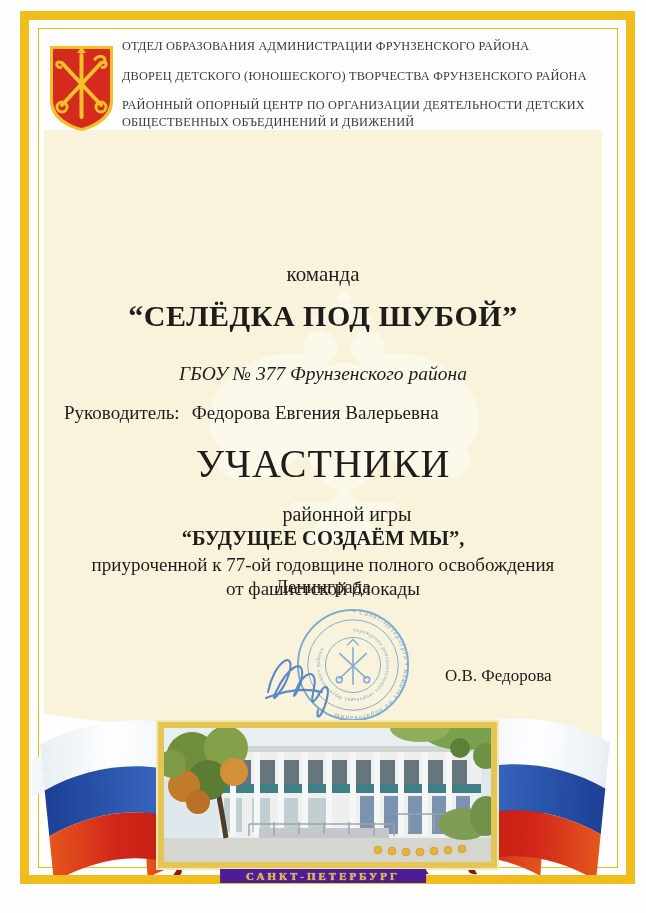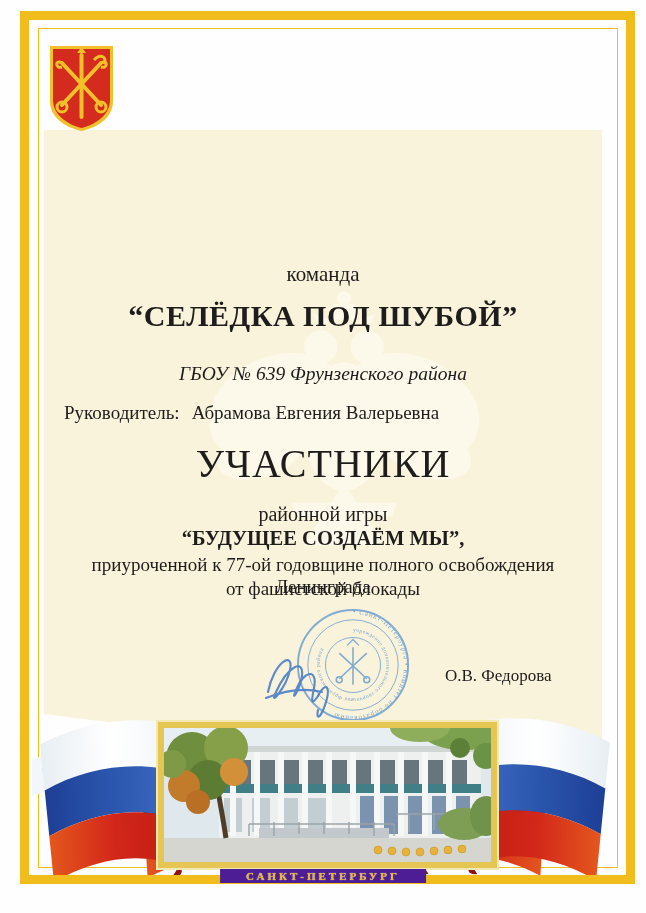--- a/index.html
+++ b/index.html
@@ -19,21 +19,21 @@
   .watermark{position:absolute;left:198px;top:262px;width:292px;height:310px;z-index:2;opacity:.55;}
   .ctext{position:absolute;left:44px;width:558px;text-align:center;z-index:3;}
   .title{top:154px;font-size:54px;letter-spacing:2px;color:#211f1c;}
   .award-action{top:237px;font-size:21px;}
   .team-label{top:262px;font-size:21px;}
   .team-name{top:299px;font-size:30px;font-weight:bold;letter-spacing:.5px;}
   .school{top:363px;font-size:19.5px;font-style:italic;}
   .leader-row{position:absolute;left:64px;top:402px;font-size:19px;z-index:3;}
   .leader-row .lname{margin-left:12px;}
   .status{top:440px;font-size:40px;font-weight:normal;letter-spacing:1px;}
-  .event-intro{top:503px;font-size:20px;}
+  .event-intro{top:503px;font-size:20px;margin-left:24px;}
   .event-name{top:527px;font-size:20.5px;font-weight:bold;}
   .event-d1{top:554px;font-size:19px;}
   .event-d2{top:578px;font-size:19px;}
   .director{position:absolute;left:75px;top:645px;font-size:17px;line-height:22px;z-index:3;}
   .signer{position:absolute;left:445px;top:666px;font-size:17px;z-index:3;}
   .stamp{position:absolute;left:294px;top:606px;width:118px;height:118px;z-index:4;}
   .signature{position:absolute;left:258px;top:636px;width:100px;height:88px;z-index:4;}
   .flags{position:absolute;left:22px;top:700px;width:602px;height:182px;z-index:5;}
   .photo{position:absolute;left:158px;top:722px;width:339px;height:146px;box-sizing:border-box;
         border:6px solid #e5c654;box-shadow:0 0 0 2px #f3e7b4;z-index:6;background:#dfe9ed;}
@@ -86,26 +86,31 @@
     <g fill="none" stroke="#f2c12a" stroke-width="3">
       <circle cx="15" cy="64" r="5"></circle>
         <circle cx="54" cy="64" r="5"></circle>
       <path d="M15,20 C8,16 8,26 15,24"></path>
         <path d="M54,20 C61,16 61,26 54,24"></path>
       <path d="M47,17 C54,10 60,14 57,21"></path>
     </g>
     <path d="M30,10 L34.5,4 L39,10 Z" fill="#f2c12a"></path>
   </svg>
 
+  <div class="header-text">
+    <div class="hline">ОТДЕЛ ОБРАЗОВАНИЯ АДМИНИСТРАЦИИ ФРУНЗЕНСКОГО РАЙОНА</div>
+    <div class="hline">ДВОРЕЦ ДЕТСКОГО (ЮНОШЕСКОГО) ТВОРЧЕСТВА ФРУНЗЕНСКОГО РАЙОНА</div>
+    <div class="hline">РАЙОННЫЙ ОПОРНЫЙ ЦЕНТР ПО ОРГАНИЗАЦИИ ДЕЯТЕЛЬНОСТИ ДЕТСКИХ ОБЩЕСТВЕННЫХ ОБЪЕДИНЕНИЙ И ДВИЖЕНИЙ</div>
+  </div>
 
   <div class="ctext team-label">команда</div>
   <div class="ctext team-name">“СЕЛЁДКА ПОД ШУБОЙ”</div>
-  <div class="ctext school">ГБОУ № 639 Фрунзенского района</div>
+  <div class="ctext school">ГБОУ № 377 Фрунзенского района</div>
   <div class="leader-row">
-    <span>Руководитель:</span><span class="lname">Абрамова Евгения Валерьевна</span>
+    <span>Руководитель:</span><span class="lname">Федорова Евгения Валерьевна</span>
   </div>
   <div class="ctext status">УЧАСТНИКИ</div>
   <div class="ctext event-intro">районной игры</div>
   <div class="ctext event-name">“БУДУЩЕЕ СОЗДАЁМ МЫ”,</div>
   <div class="ctext event-d1">приуроченной к 77-ой годовщине полного освобождения Ленинграда</div>
   <div class="ctext event-d2">от фашистской блокады</div>
 
   <div class="signer">О.В. Федорова</div>
 
   <svg class="stamp" viewBox="0 0 120 120">

